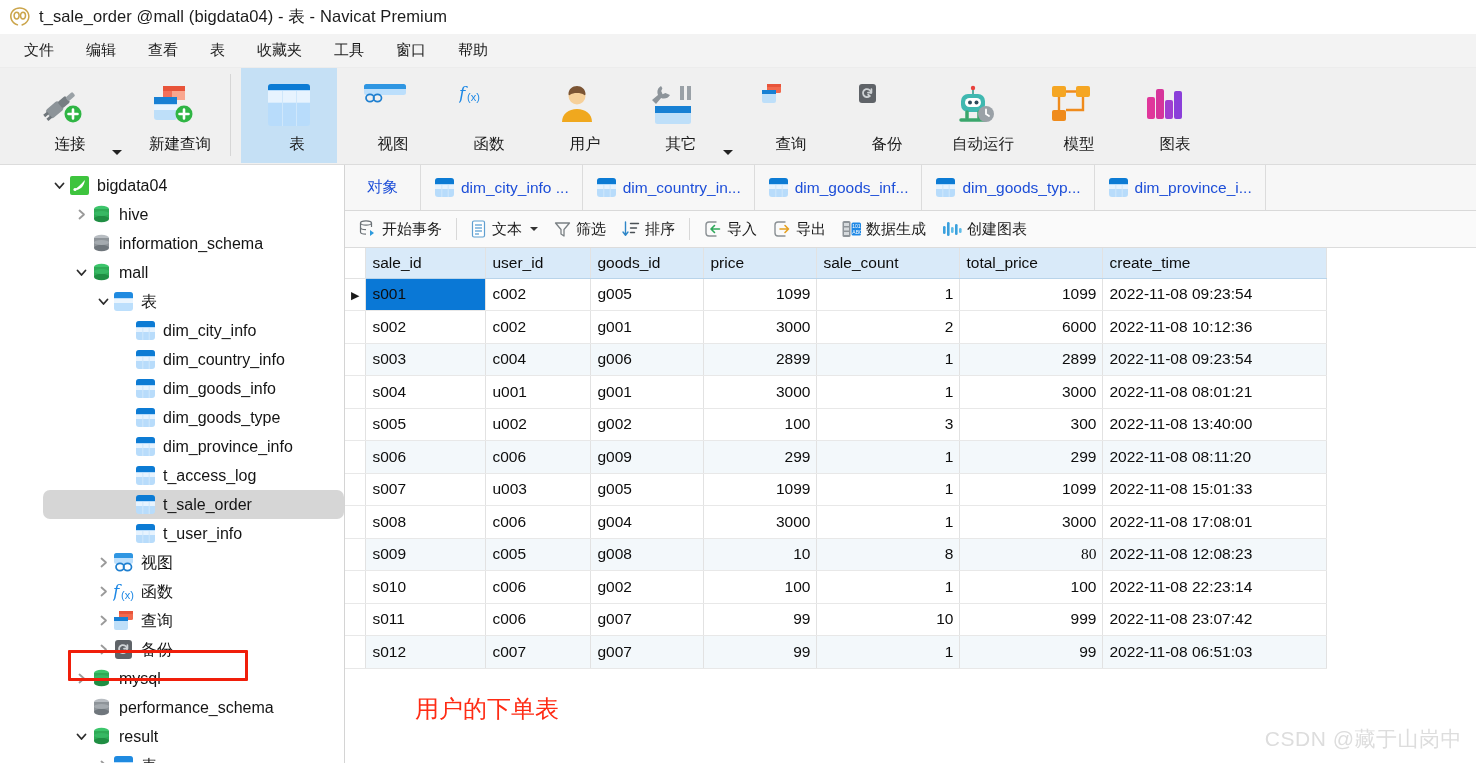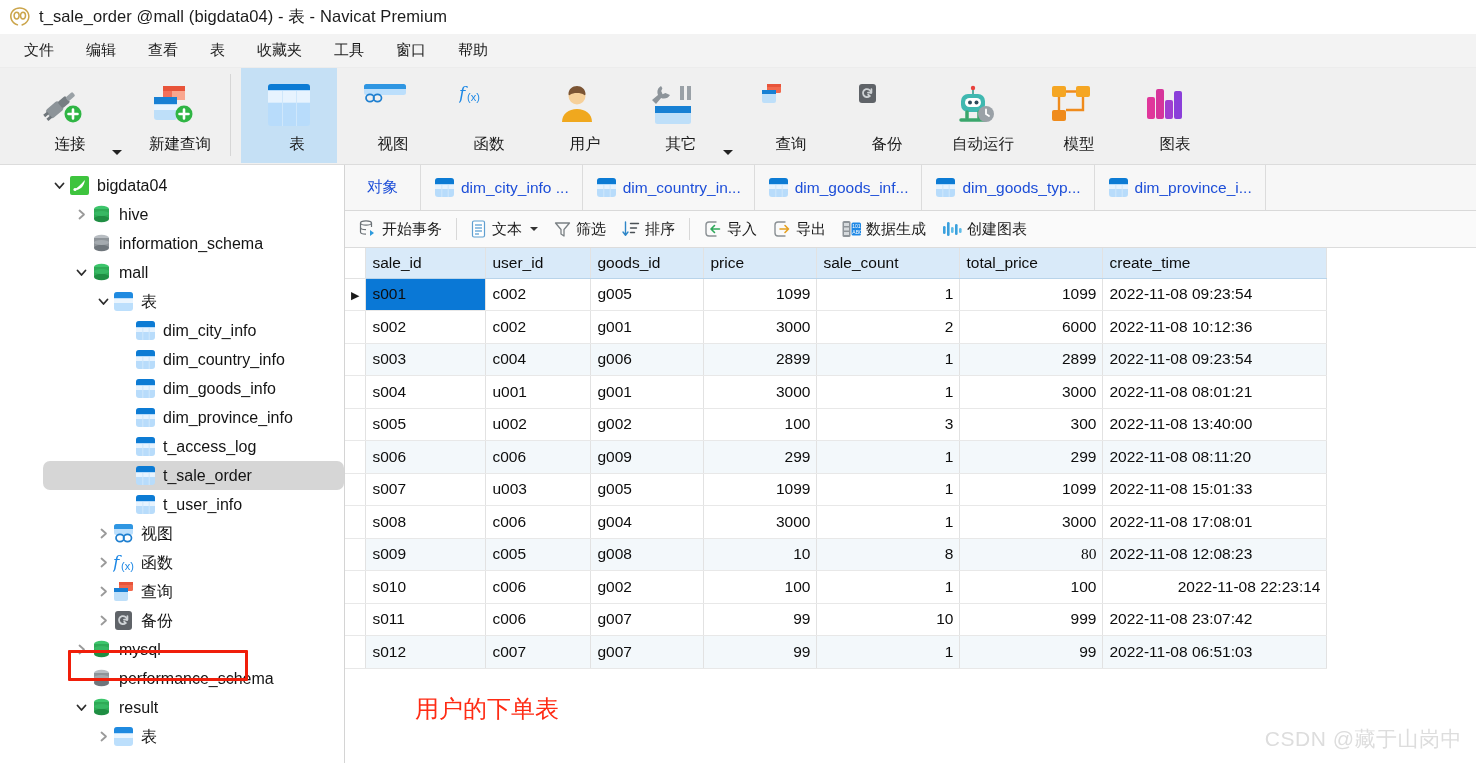--- a/index.html
+++ b/index.html
@@ -440,20 +440,33 @@
           <span class="twisty"></span>
           <span class="ticon">
             <svg width="21" height="21" viewBox="0 0 21 21">
               <rect x="1" y="1" width="19" height="19" rx="3" fill="#b8dcfb"></rect>
               <path d="M1 4a3 3 0 013-3h13a3 3 0 013 3v3H1z" fill="#0c7bd4"></path>
               <rect x="1" y="8" width="19" height="4" fill="#e7f3fe"></rect>
               <rect x="7.333333333333333" y="8" width="1" height="12" fill="#cfe7fb"></rect>
               <rect x="13.666666666666666" y="8" width="1" height="12" fill="#cfe7fb"></rect>
             </svg>
           </span>
+          <span class="tlabel">dim_goods_type</span>
+        </div>
+        <div class="tree-row" style="padding-left: 74px;">
+          <span class="twisty"></span>
+          <span class="ticon">
+            <svg width="21" height="21" viewBox="0 0 21 21">
+              <rect x="1" y="1" width="19" height="19" rx="3" fill="#b8dcfb"></rect>
+              <path d="M1 4a3 3 0 013-3h13a3 3 0 013 3v3H1z" fill="#0c7bd4"></path>
+              <rect x="1" y="8" width="19" height="4" fill="#e7f3fe"></rect>
+              <rect x="7.333333333333333" y="8" width="1" height="12" fill="#cfe7fb"></rect>
+              <rect x="13.666666666666666" y="8" width="1" height="12" fill="#cfe7fb"></rect>
+            </svg>
+          </span>
           <span class="tlabel">dim_province_info</span>
         </div>
         <div class="tree-row" style="padding-left: 74px;">
           <span class="twisty"></span>
           <span class="ticon">
             <svg width="21" height="21" viewBox="0 0 21 21">
               <rect x="1" y="1" width="19" height="19" rx="3" fill="#b8dcfb"></rect>
               <path d="M1 4a3 3 0 013-3h13a3 3 0 013 3v3H1z" fill="#0c7bd4"></path>
               <rect x="1" y="8" width="19" height="4" fill="#e7f3fe"></rect>
               <rect x="7.333333333333333" y="8" width="1" height="12" fill="#cfe7fb"></rect>
@@ -873,21 +886,21 @@
                 <td style="width: 224px;">2022-11-08 12:08:23</td>
               </tr>
               <tr class="">
                 <td class="gutter"></td>
                 <td style="width: 120px;">s010</td>
                 <td style="width: 105px;">c006</td>
                 <td style="width: 113px;">g002</td>
                 <td class="num" style="width: 113px;">100</td>
                 <td class="num" style="width: 143px;">1</td>
                 <td class="num" style="width: 143px;">100</td>
-                <td style="width: 224px; text-align: right;">2022-11-08 22:23:14</td>
+                <td style="width: 224px;">2022-11-08 22:23:14</td>
               </tr>
               <tr class="">
                 <td class="gutter"></td>
                 <td style="width: 120px;">s011</td>
                 <td style="width: 105px;">c006</td>
                 <td style="width: 113px;">g007</td>
                 <td class="num" style="width: 113px;">99</td>
                 <td class="num" style="width: 143px;">10</td>
                 <td class="num" style="width: 143px;">999</td>
                 <td style="width: 224px;">2022-11-08 23:07:42</td>

